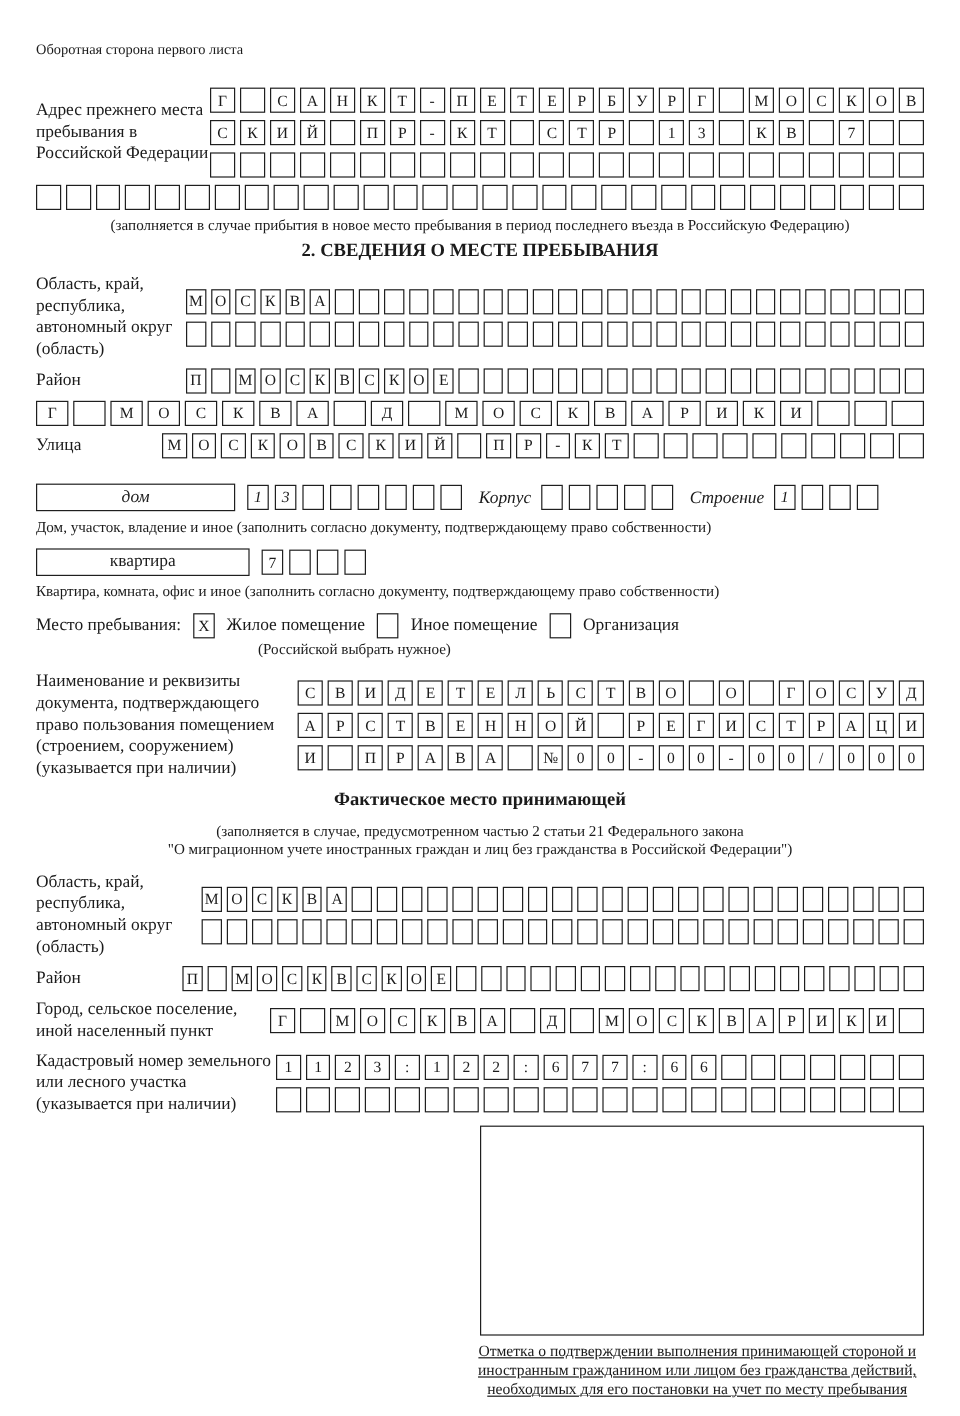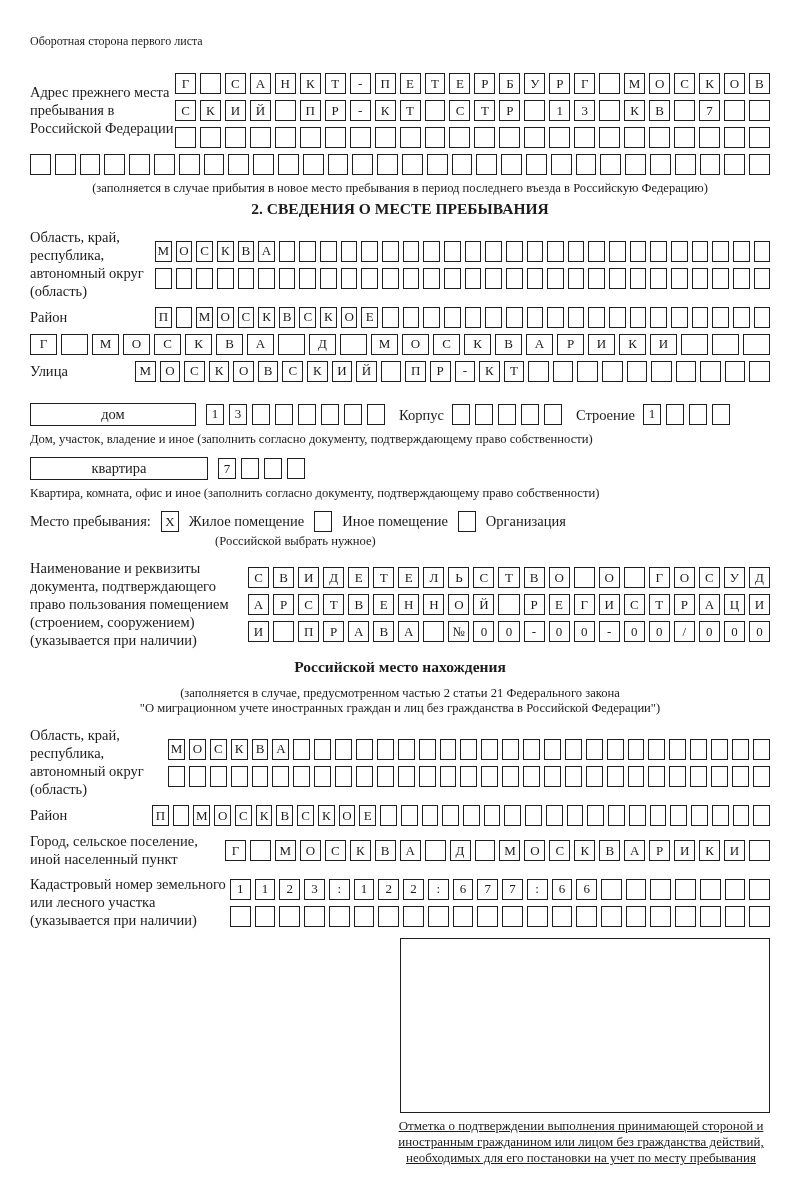--- a/index.html
+++ b/index.html
@@ -43,21 +43,21 @@
     font-size:14.5px; flex-shrink:0;
   }
   .house-type { width:166px; margin-right:10px; }
   .apt-type { width:178px; margin-right:10px; }
   .inline-label { font-size:14.5px; padding:2px 8px 0 14px; flex-shrink:0; }
 
   .stay-row { display:flex; align-items:center; gap:10px; margin:10px 0 2px 0; font-size:14.5px; }
   .stay-row .cells { flex:none; }
   .stay-note { font-size:12.6px; padding-left:185px; margin-bottom:10px; }
 
-  .mt4 { margin-top:21px; } .mt8 { margin-top:8px; } .mb10 { margin-bottom:10px; }
+  .mt4 { margin-top:21px;font-style:italic; } .mt8 { margin-top:8px; } .mb10 { margin-bottom:10px; }
 
   .stamp-wrap { width:378px; margin-left:auto; margin-top:8px; }
   .stamp-box { width:370px; height:175px; border:1.8px solid #1f1f1f; margin-left:8px; }
   .stamp-caption { font-size:13px; line-height:1.25; text-align:center; margin-top:5px;text-decoration:underline; }
 </style>
 </head>
 <body>
 
 <div class="header-note">Оборотная сторона первого листа</div>
 
@@ -475,21 +475,21 @@
         <span class="cell">0</span>
         <span class="cell">0</span>
         <span class="cell">/</span>
         <span class="cell">0</span>
         <span class="cell">0</span>
         <span class="cell">0</span>
       </div>
   </div>
 </div>
 
-<div class="section-title mt8">Российской место нахождения</div>
+<div class="section-title mt8">Фактическое место принимающей</div>
 <div class="note note-center">(заполняется в случае, предусмотренном частью 2 статьи 21 Федерального закона</div>
 <div class="note note-center mb10">"О миграционном учете иностранных граждан и лиц без гражданства в Российской Федерации")</div>
 
 <div class="row">
   <div class="row-label w138">Область, край, республика, автономный округ (область)</div>
   <div class="cells-stack">
     <div class="cells">
         <span class="cell">М</span>
         <span class="cell">О</span>
         <span class="cell">С</span>

